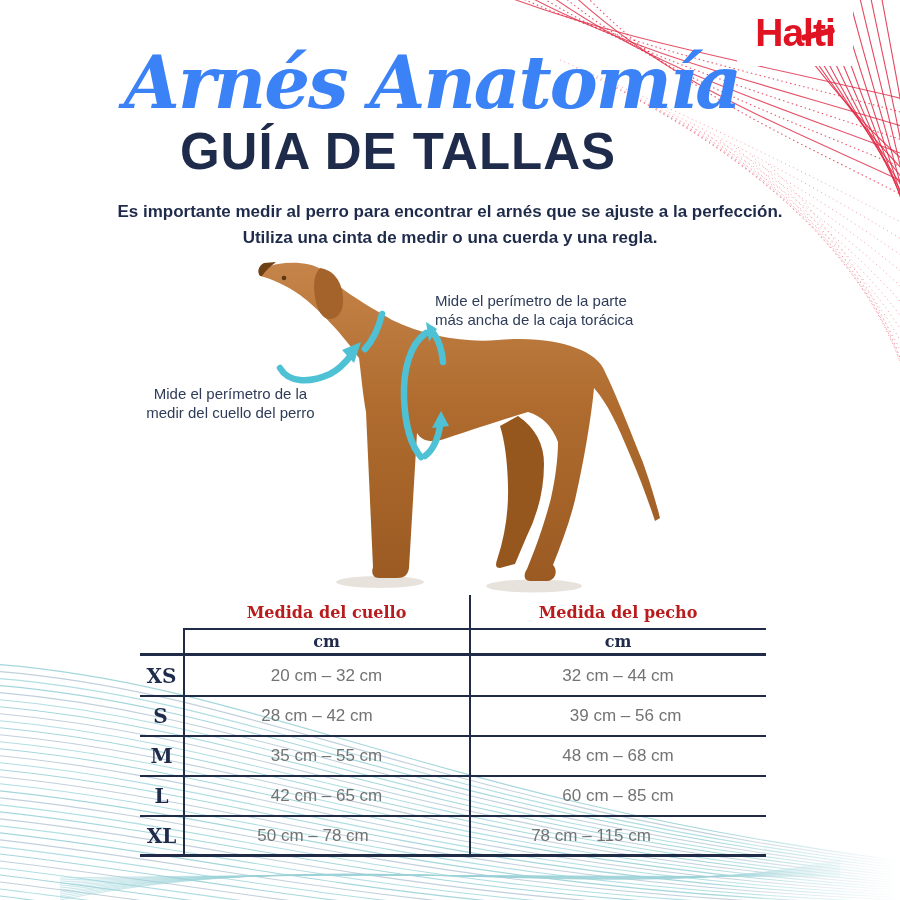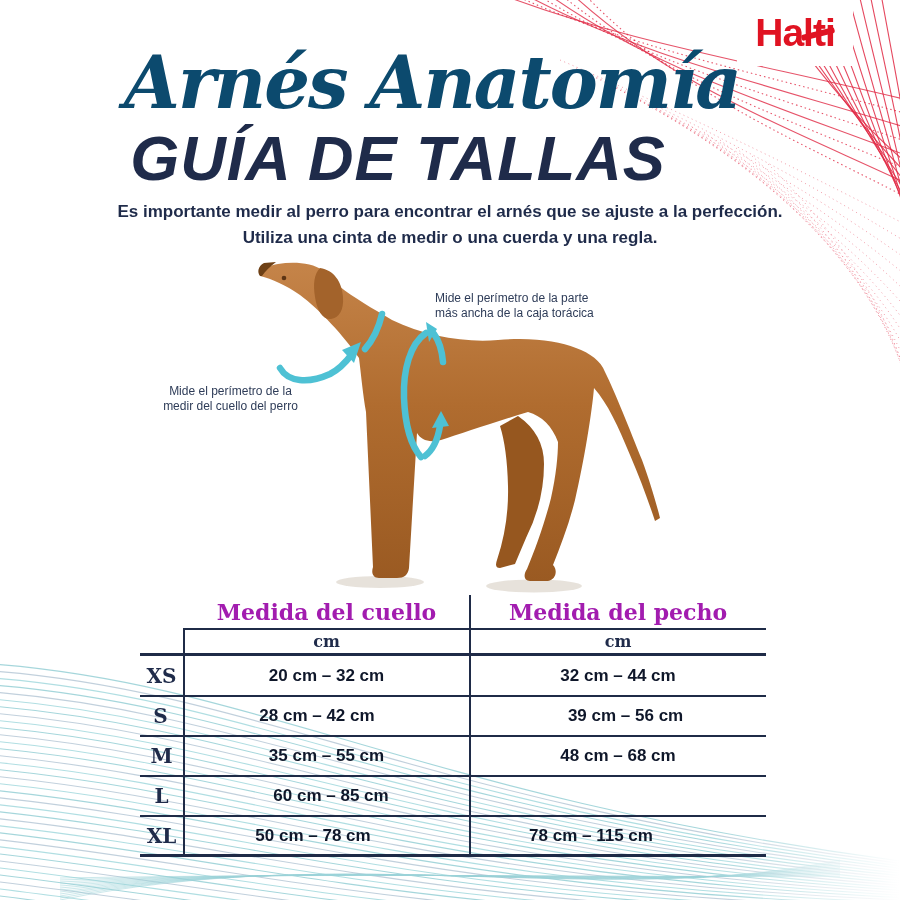--- a/index.html
+++ b/index.html
@@ -20,51 +20,51 @@
     color:#e01322;letter-spacing:-1px;position:relative;
   }
   .logo-slash{
     position:absolute;left:801px;top:31px;width:34px;height:6px;background:#e01322;
     transform:rotate(-14deg);z-index:5;border-radius:2px;
   }
   
   .script-title{
     position:absolute;left:432px;top:40px;transform:translateX(-50%);
     font-family:"DejaVu Serif", serif;font-style:italic;font-weight:bold;
-    font-size:72px;color:#0c4a6e;white-space:nowrap;letter-spacing:-2px;z-index:3;
+    font-size:72px;color:#3b82f6;white-space:nowrap;letter-spacing:-2px;z-index:3;
   }
   .main-title{
     position:absolute;left:398px;top:122px;transform:translateX(-50%);
     font-family:"Liberation Sans", sans-serif;font-weight:bold;
-    font-size:63px;color:#1f2b4a;white-space:nowrap;letter-spacing:1px;z-index:3;font-style:italic;
+    font-size:51px;color:#1f2b4a;white-space:nowrap;letter-spacing:1px;z-index:3;
   }
   .intro{
     position:absolute;left:60px;top:199px;width:780px;text-align:center;
     font-size:17px;font-weight:bold;line-height:1.55;color:#1f2b4a;z-index:3;
   }
   
-  .note{font-size:12px;color:#2e3c58;line-height:1.28;z-index:6;position:absolute;}
+  .note{font-size:15px;color:#2e3c58;line-height:1.28;z-index:6;position:absolute;}
   .note-chest{left:435px;top:291px;text-align:left;}
   .note-neck{left:128px;top:384px;width:205px;text-align:center;}
   #dog-svg{position:absolute;left:220px;top:250px;width:460px;height:345px;z-index:2;}
   
   .size-table{position:absolute;left:140px;top:595px;width:626px;height:263px;z-index:3;}
   .tline{position:absolute;background:#1f2b47;}
   .trow{position:absolute;display:flex;align-items:center;width:626px;}
   .tcell{display:flex;align-items:center;justify-content:center;}
   .th-label{
-    font-family:"DejaVu Serif", serif;font-weight:bold;font-size:22px;color:#a21caf;
+    font-family:"DejaVu Serif", serif;font-weight:bold;font-size:16px;color:#b91c1c;
   }
   .th-unit{
     font-family:"DejaVu Serif", serif;font-weight:bold;font-size:16px;color:#1f2b4a;
   }
   .size-label{
     font-family:"DejaVu Serif", serif;font-weight:bold;font-size:20px;color:#1f2b4a;
   }
-  .tval{font-size:17px;font-weight:bold;color:#0f172a;}
+  .tval{font-size:17px;font-weight:normal;color:#737373;}
 </style>
 </head>
 <body>
 
 <svg id="deco" viewBox="0 0 900 900">
   <defs>
     <linearGradient id="fadeR" x1="0" y1="0" x2="1" y2="0">
       <stop offset="0" stop-color="#ffffff" stop-opacity="0"></stop>
       <stop offset="1" stop-color="#ffffff" stop-opacity="1"></stop>
     </linearGradient>
@@ -273,20 +273,21 @@
     <div class="tcell tval" style="width:287px;">28 cm – 42 cm</div>
     <div class="tcell tval" style="width:296px;margin-left:32px;">39 cm – 56 cm</div>
   </div>
   <div class="trow" style="top:141px;height:39px;">
     <div class="tcell size-label" style="width:43px;">M</div>
     <div class="tcell tval" style="width:287px;">35 cm – 55 cm</div>
     <div class="tcell tval" style="width:296px;">48 cm – 68 cm</div>
   </div>
   <div class="trow" style="top:181px;height:39px;">
     <div class="tcell size-label" style="width:43px;">L</div>
+    <div class="tcell tval" style="width:287px;">42 cm – 65 cm</div>
     <div class="tcell tval" style="width:296px;">60 cm – 85 cm</div>
   </div>
   <div class="trow" style="top:221px;height:39px;">
     <div class="tcell size-label" style="width:43px;">XL</div>
     <div class="tcell tval" style="width:260px;text-align:right;">50 cm – 78 cm</div>
     <div class="tcell tval" style="width:296px;">78 cm – 115 cm</div>
   </div>
 
   <div class="tline" style="left:43px;top:33px;width:583px;height:2px;"></div>
   <div class="tline" style="left:0;top:58px;width:626px;height:3px;"></div>

